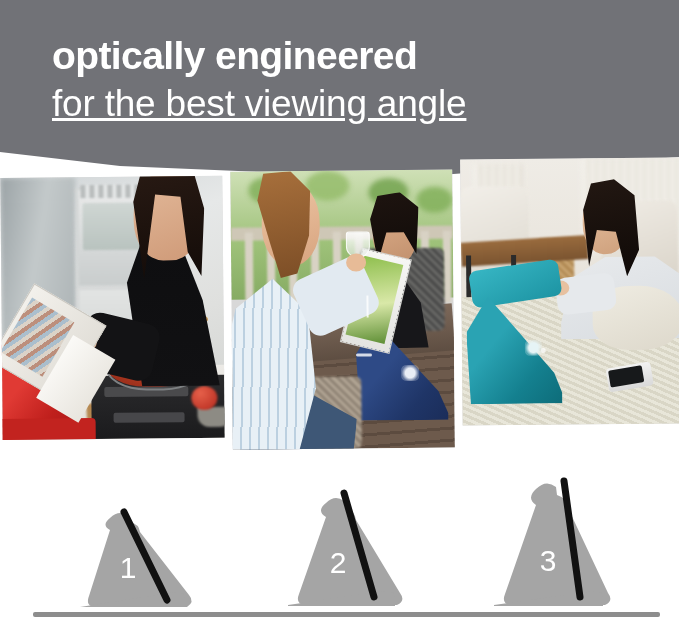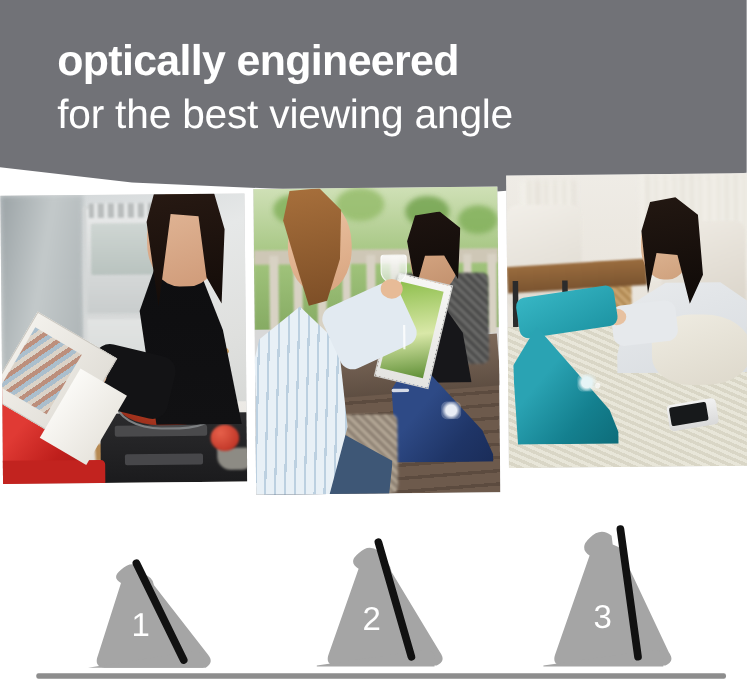--- a/index.html
+++ b/index.html
@@ -18,21 +18,21 @@
     overflow:hidden;
   }
   .title{
     position:absolute;left:52px;top:34px;
     color:#ffffff;font-size:39px;line-height:44px;
     font-weight:700;letter-spacing:-0.6px;white-space:nowrap;
   }
   .subtitle{
     position:absolute;left:52px;top:82px;
     color:#ffffff;font-size:37px;line-height:44px;
-    font-weight:300;letter-spacing:-0.2px;white-space:nowrap;
+    font-weight:300;letter-spacing:-0.2px;white-space:nowrap;text-decoration:underline;
   }
 
   
   .photo-band{
     position:absolute;left:-6px;top:150px;width:692px;height:300px;
     transform:rotate(-0.55deg);transform-origin:0 0;
   }
   .photo{
     position:absolute;overflow:hidden;background:#d8d8d8;
   }

